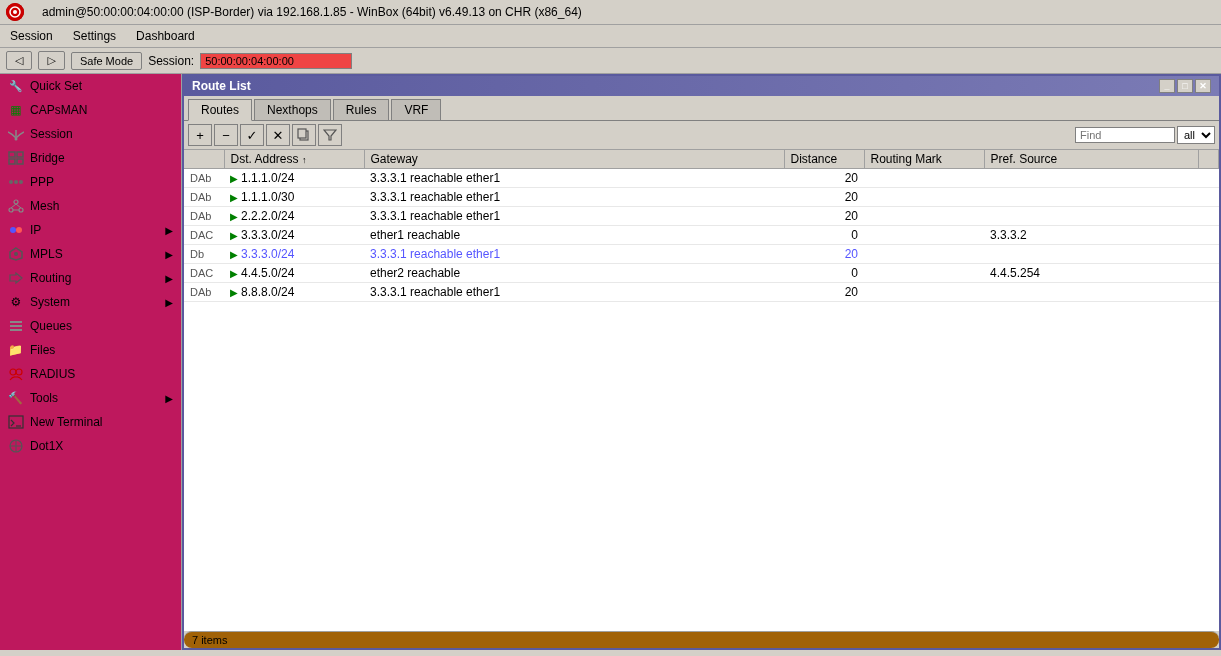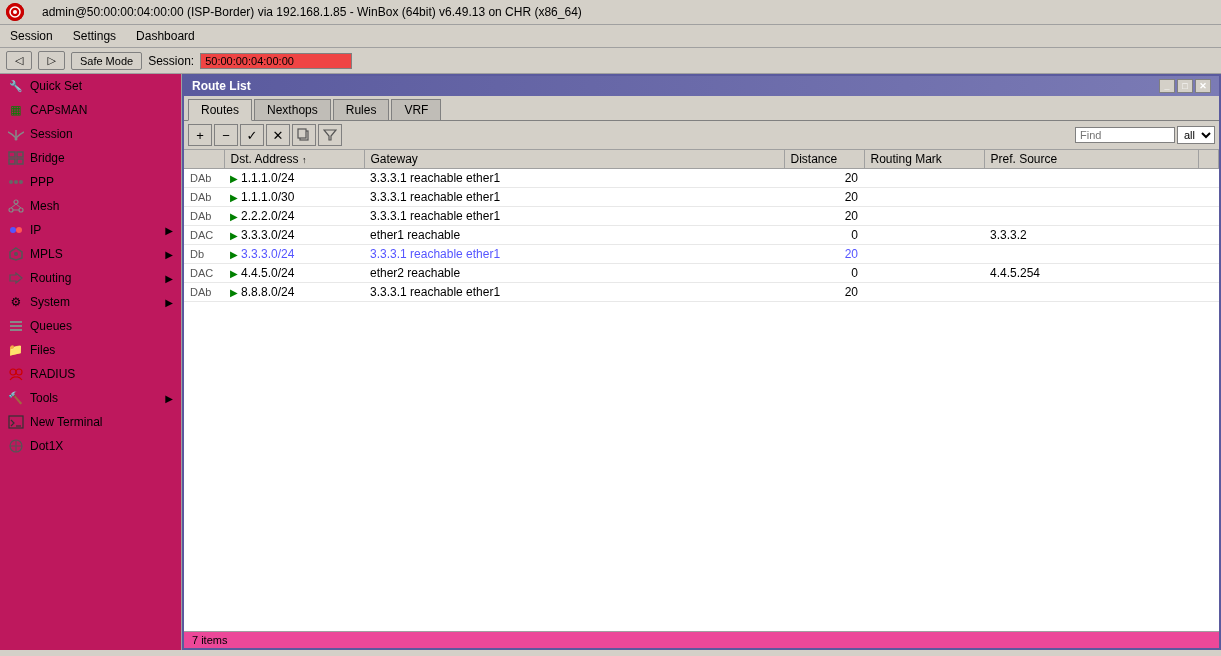--- a/index.html
+++ b/index.html
@@ -225,24 +225,25 @@
       white-space: nowrap;
     }
     td.flag-col {
       width: 30px;
       color: #555;
       font-size: 11px;
     }
 
     
     .status-bar {
-      background: #ec4899;
+      background: #a16207;
       border-top: 1px solid #a0a0a0;
       padding: 2px 8px;
       font-size: 11px;
+      border-radius: 8px;
     }
 
     
     .u-wrench::before { content: '🔧'; font-size: 11px; }
     .u-caps::before { content: '▦'; font-size: 12px; color: green; }
   </style>
 </head>
 <body>
 
 <div class="title-bar">

